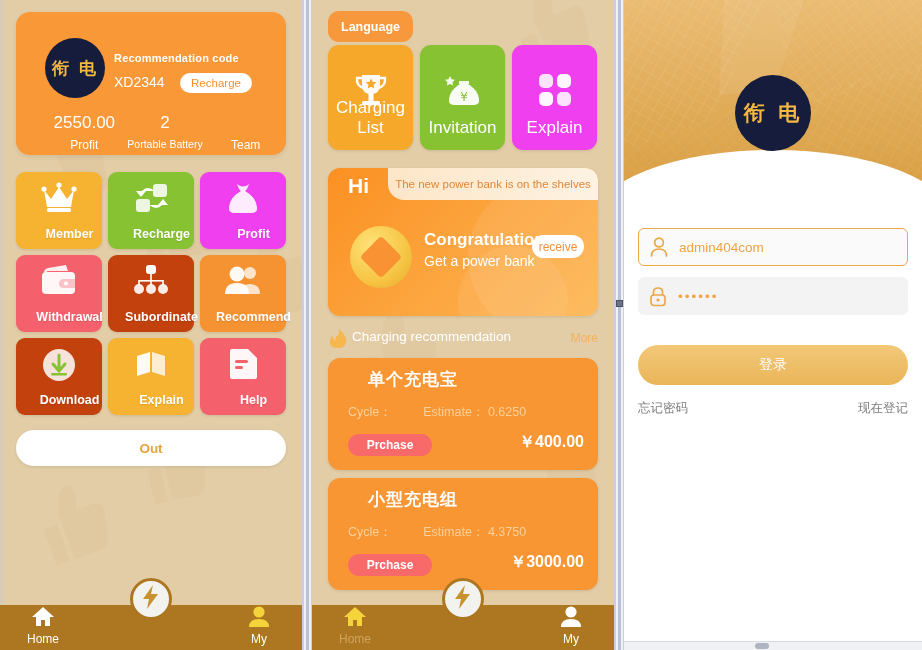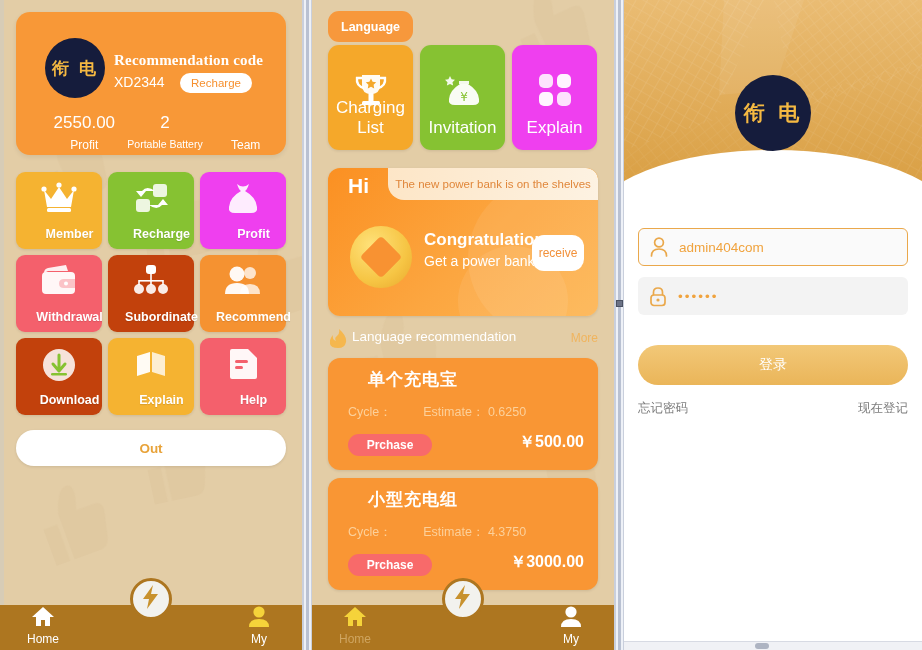--- a/index.html
+++ b/index.html
@@ -33,21 +33,21 @@
     position:absolute;left:16px;top:12px;width:270px;height:143px;
     background:#f89837;border-radius:14px;
     box-shadow:0 2px 5px rgba(0,0,0,.08);
   }
   .logo-circle{
     position:absolute;left:29px;top:26px;width:60px;height:60px;border-radius:50%;
     background:#151c3c;display:flex;align-items:center;justify-content:center;
     color:#f5b942;font-weight:bold;font-size:17px;letter-spacing:2px;
     font-family:"DejaVu Sans",sans-serif;
   }
-  .rec-title{position:absolute;left:98px;top:40px;color:#fff;font-weight:bold;font-size:15px;letter-spacing:.2px;font-family:Liberation Serif, serif;}
+  .rec-title{position:absolute;left:98px;top:40px;color:#fff;font-weight:bold;font-size:11px;letter-spacing:.2px;}
   .rec-code{position:absolute;left:98px;top:62px;color:#fff;font-size:14px;}
   .recharge-btn{
     position:absolute;left:164px;top:61px;width:72px;height:20px;border-radius:10px;
     background:#fff;color:#f6902f;font-size:11.5px;display:flex;align-items:center;justify-content:center;
     cursor:pointer;
   }
   .stats{position:absolute;left:0;right:0;top:100px;display:flex;padding-left:28px;}
   .stat{flex:1;text-align:center;color:#fff;}
   .stat .v{font-size:17px;height:22px;line-height:22px;}
   .stat .l{font-size:12px;margin-top:4px;}
@@ -121,21 +121,21 @@
   .hi-word{position:absolute;left:20px;top:6px;color:#fff;font-size:21px;font-weight:bold;}
   .coin{
     position:absolute;left:22px;top:58px;width:62px;height:62px;border-radius:50%;
     background:radial-gradient(circle at 35% 32%,#ffe27a,#f6c544 60%,#e8a72c 100%);
     display:flex;align-items:center;justify-content:center;
   }
   .coin:after{content:"";width:30px;height:30px;background:#f89232;transform:rotate(45deg);border-radius:4px;}
   .congrats{position:absolute;left:96px;top:62px;color:#fff;font-size:17px;font-weight:bold;}
   .getbank{position:absolute;left:96px;top:85px;color:#fff;font-size:14px;}
   .receive-btn{
-    position:absolute;right:14px;top:67px;width:52px;height:36px;border-radius:12px;background:#fff;
+    position:absolute;right:14px;top:67px;width:52px;height:23px;border-radius:12px;background:#fff;
     color:#f2913a;font-size:12px;display:flex;align-items:center;justify-content:center;cursor:pointer;
   }
 
   .pop-head{position:absolute;left:18px;top:329px;width:272px;height:20px;}
   .pop-head .flame{position:absolute;left:0;top:0;}
   .pop-head .ptitle{position:absolute;left:22px;top:0;color:#fff;font-size:13.5px;}
   .pop-head .pmore{position:absolute;right:4px;top:2px;color:#f0b45e;font-size:12px;cursor:pointer;}
 
   .prod{
     position:absolute;left:16px;width:270px;height:112px;border-radius:12px;background:#f99634;
@@ -468,33 +468,33 @@
       <div class="getbank">Get a power bank</div>
       <div class="receive-btn">receive</div>
     </div>
 
     <div class="pop-head">
       <span class="flame">
         <svg width="17" height="19" viewBox="0 0 17 19">
             <path d="M9 0 q1 5 -2 7 q-3 2 -1 5 q-4 -1 -3 -6 q-4 4 -3 9 q1 4 8 4 q7 0 8 -6 q1 -6 -7 -13z" fill="#f5b74e"></path>
           </svg>
       </span>
-      <span class="ptitle">Language recommendation</span>
+      <span class="ptitle">Charging recommendation</span>
       <span class="pmore">More</span>
     </div>
 
     <div class="prod" style="top:358px">
       <div class="pname">单个充电宝</div>
       <div class="pmeta">
         <span>Cycle：</span>
         <span class="m2">Estimate：</span>
         <span>0.6250</span>
       </div>
       <div class="pbuy">Prchase</div>
-      <div class="pprice">￥500.00</div>
+      <div class="pprice">￥400.00</div>
     </div>
 
     <div class="prod" style="top:478px">
       <div class="pname">小型充电组</div>
       <div class="pmeta">
         <span>Cycle：</span>
         <span class="m2">Estimate：</span>
         <span>4.3750</span>
       </div>
       <div class="pbuy">Prchase</div>

